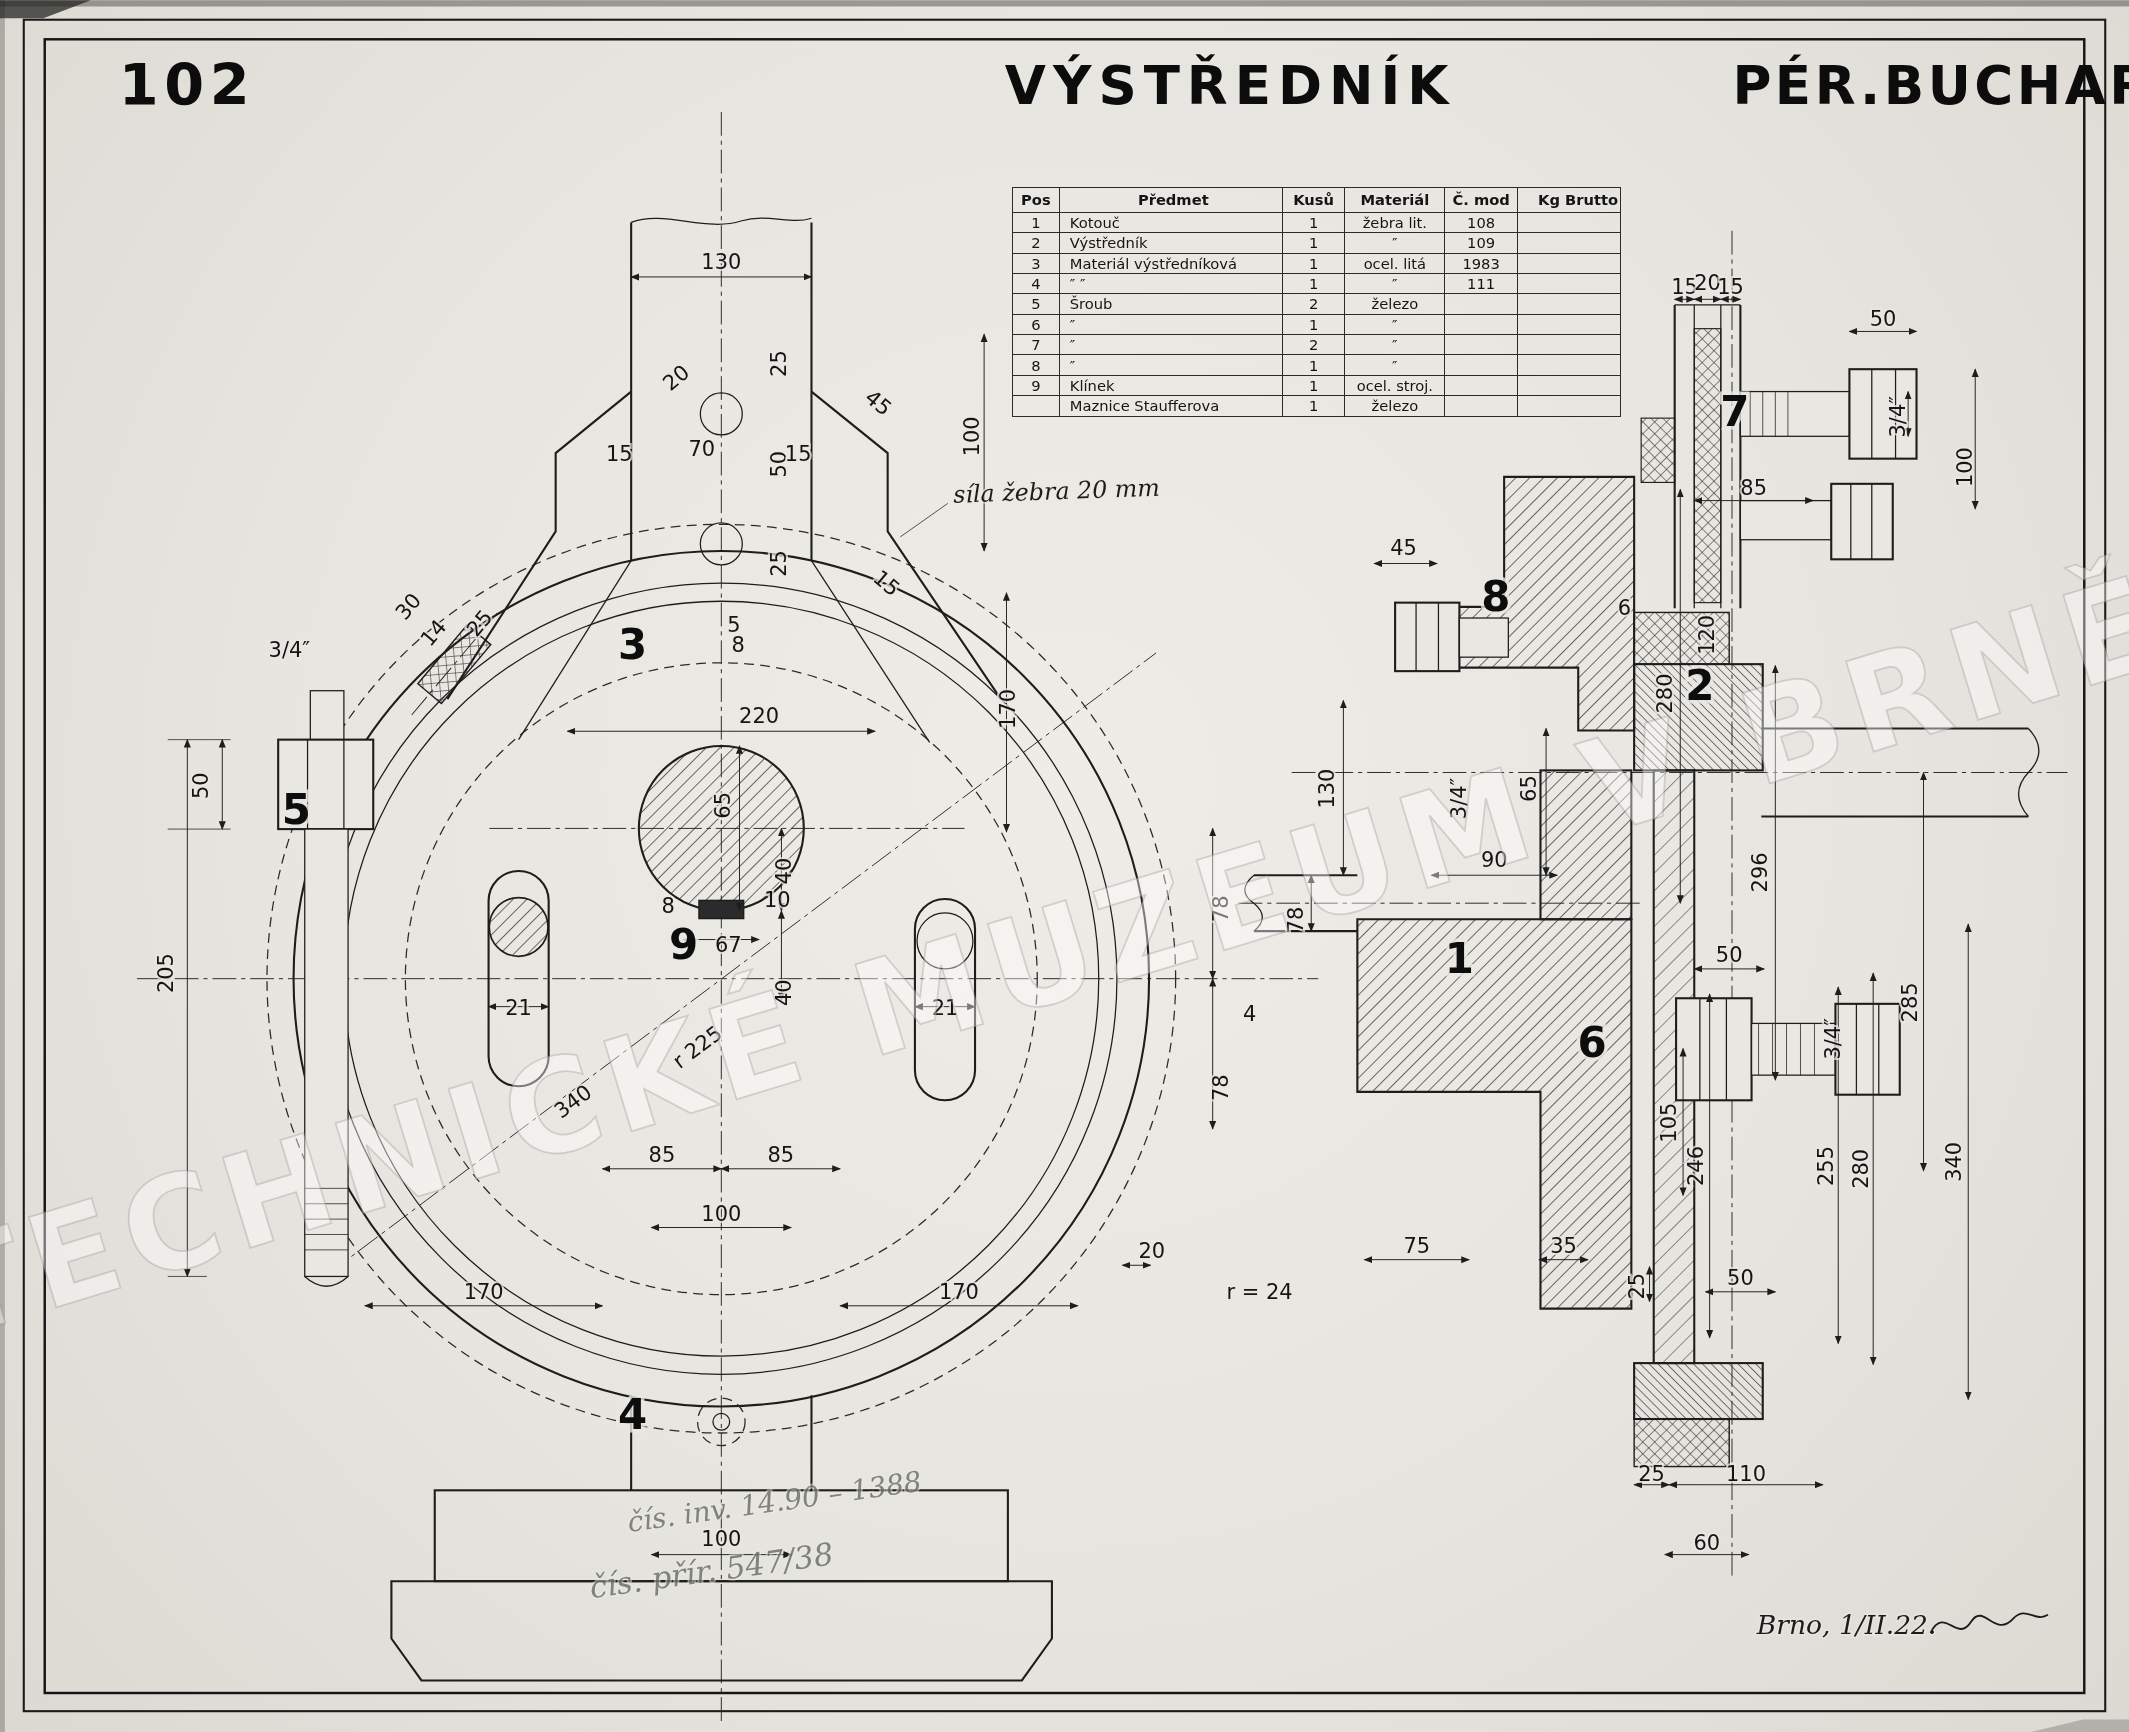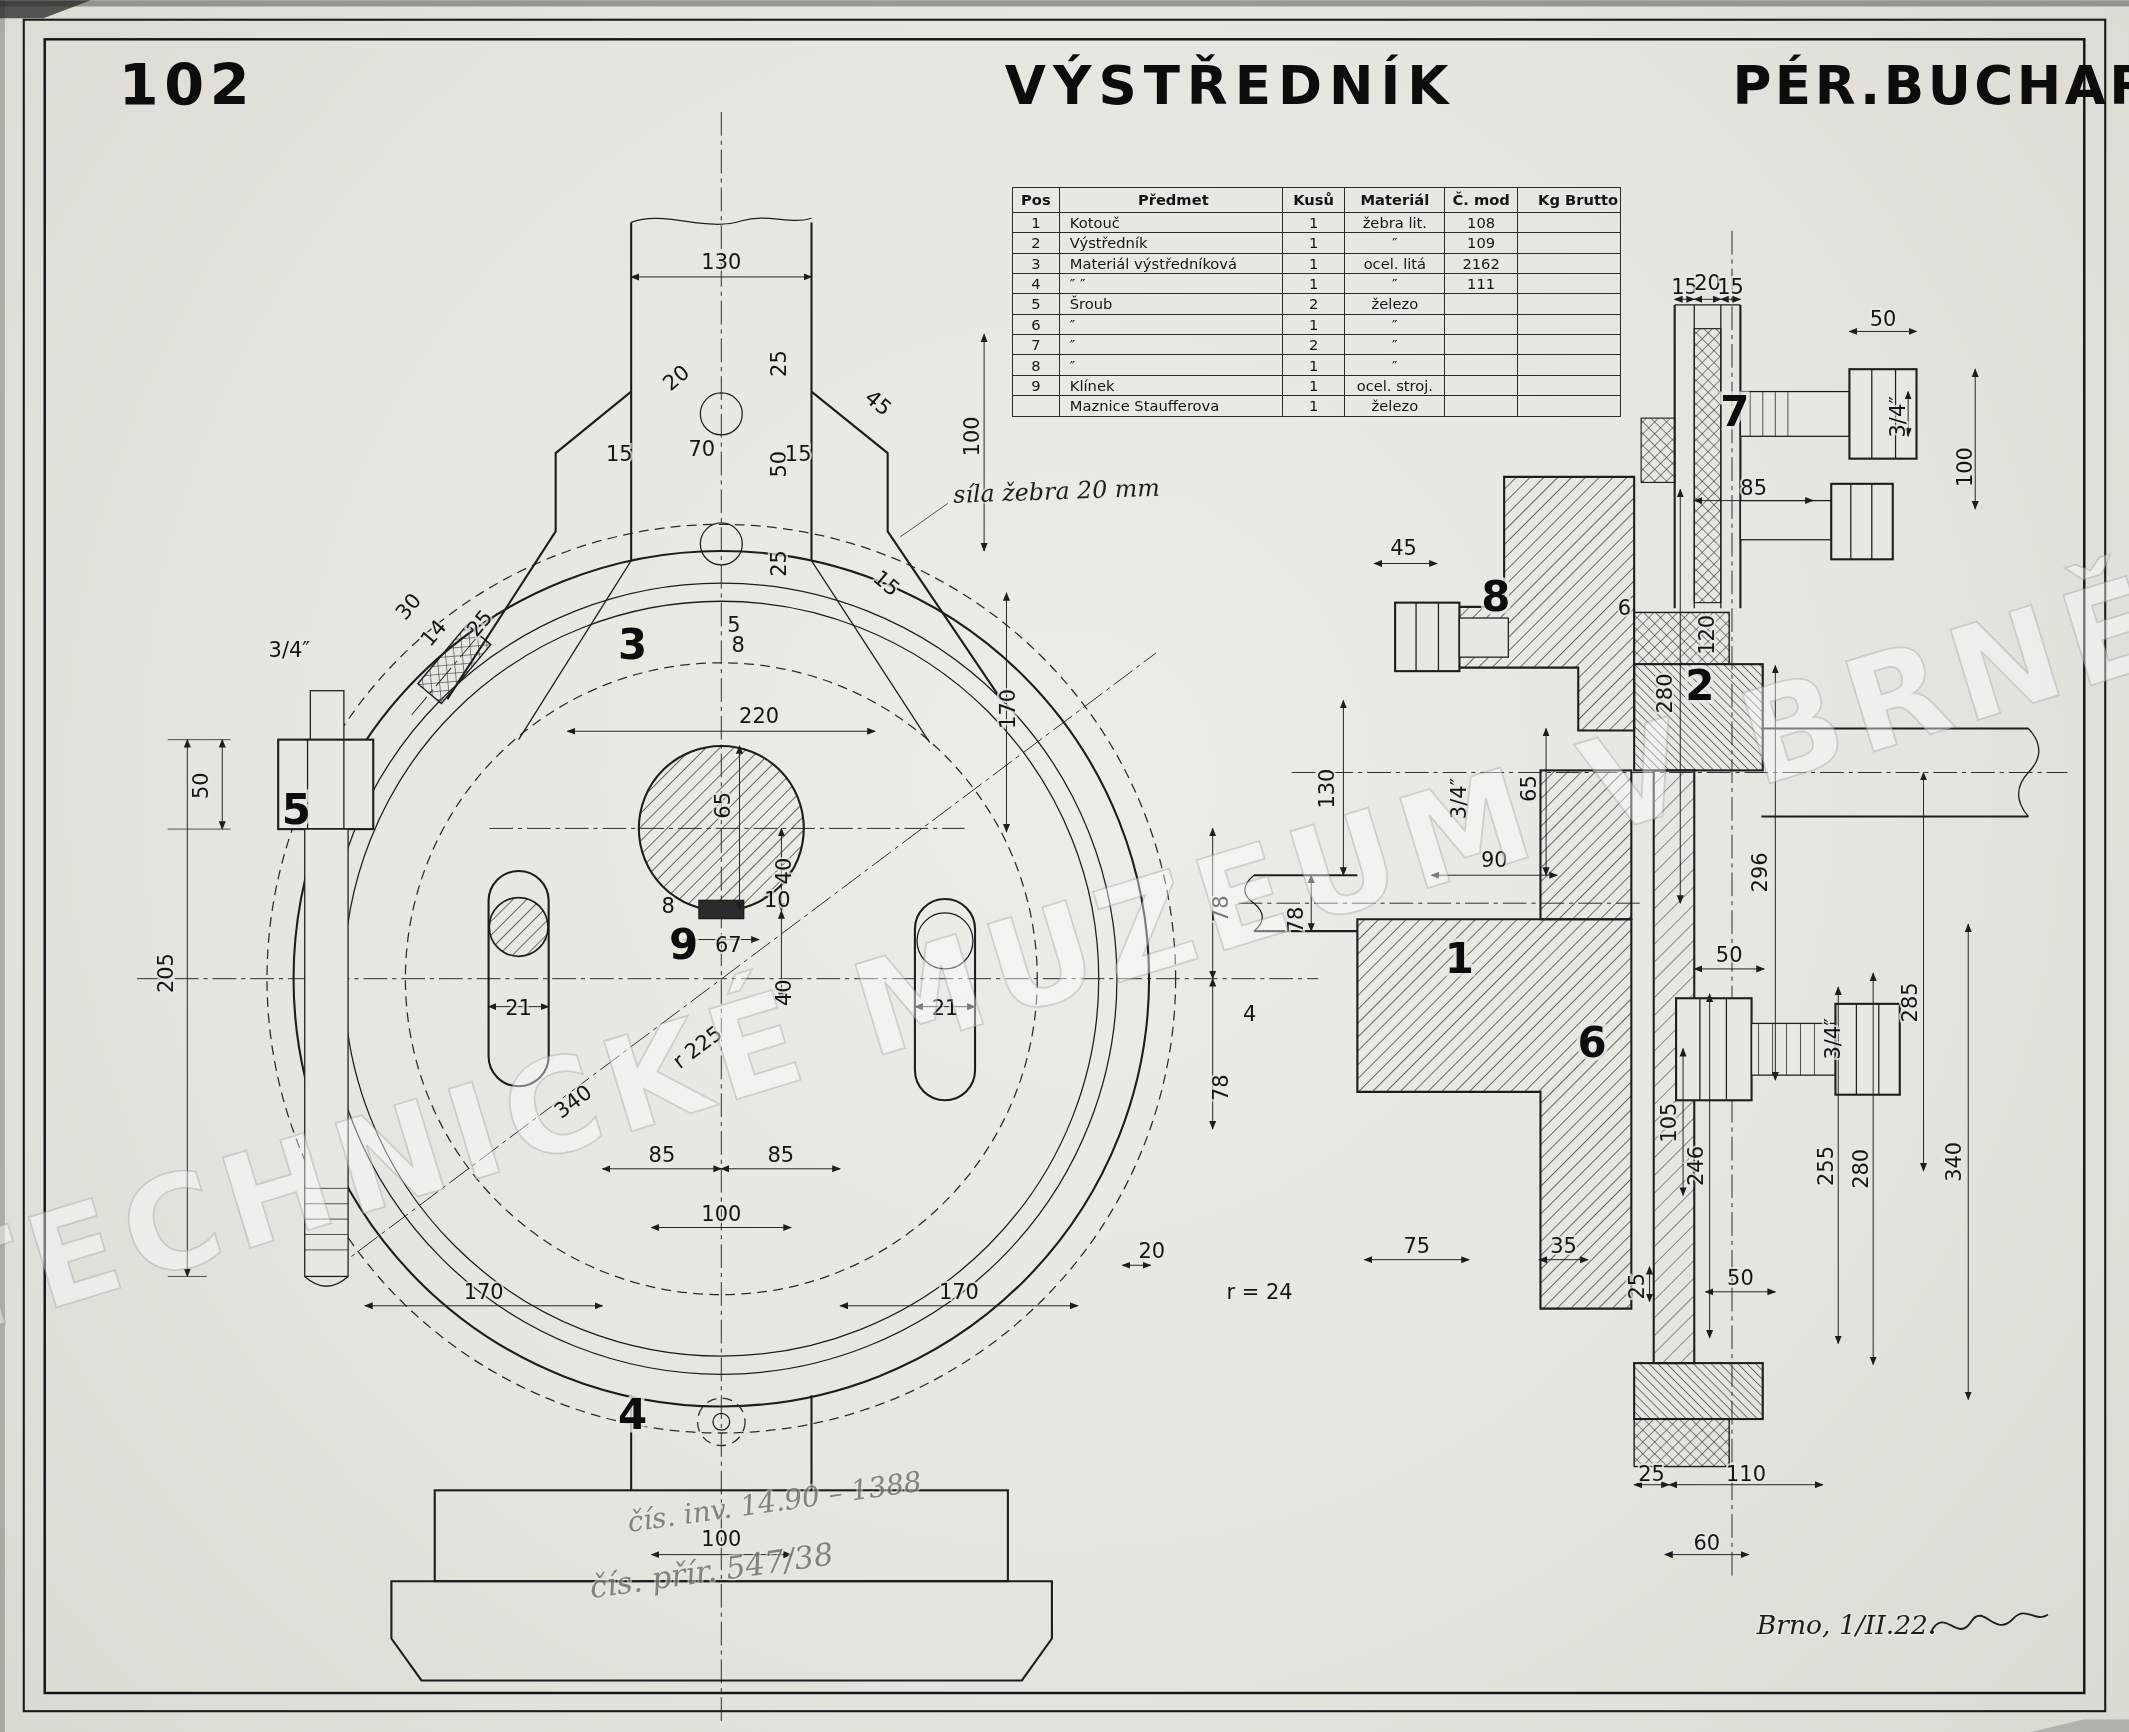--- a/index.html
+++ b/index.html
@@ -396,21 +396,21 @@
           <td>1</td>
           <td>″</td>
           <td>109</td>
           <td></td>
         </tr>
         <tr>
           <td>3</td>
           <td>Materiál výstředníková</td>
           <td>1</td>
           <td>ocel. litá</td>
-          <td>2162</td>
+          <td>1983</td>
           <td></td>
         </tr>
         <tr>
           <td>4</td>
           <td>″   ″</td>
           <td>1</td>
           <td>″</td>
           <td>111</td>
           <td></td>
         </tr>

